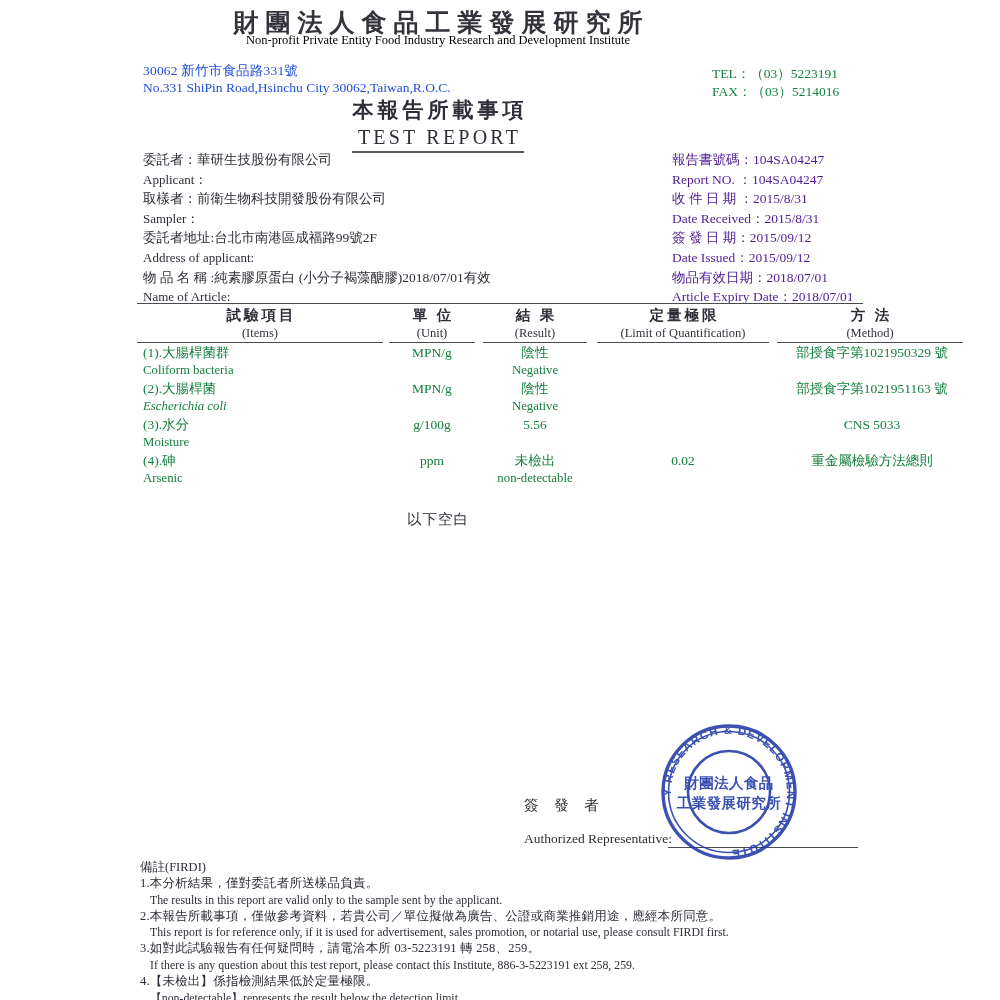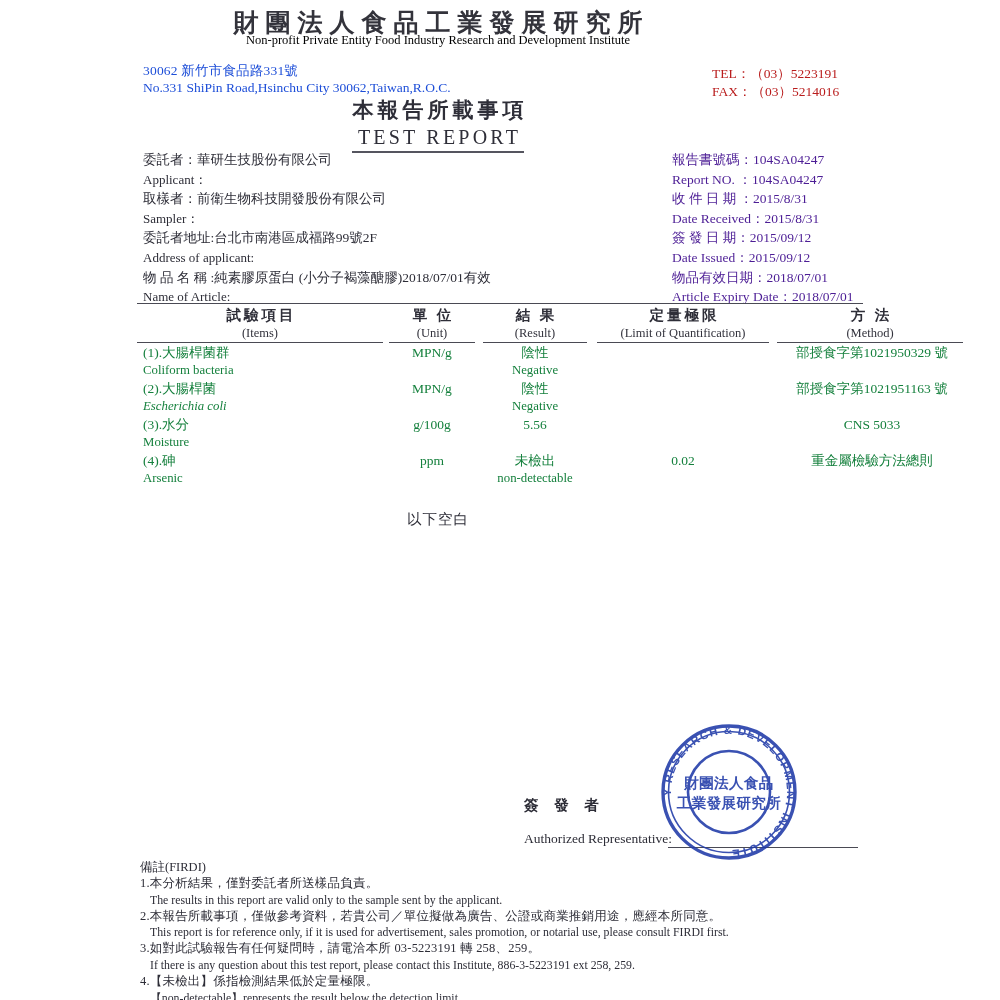--- a/index.html
+++ b/index.html
@@ -52,21 +52,21 @@
     color: #1d4ed8;
   }
   .addr .cn { letter-spacing: 0.2px; }
 
   .contact {
     position: absolute;
     left: 712px;
     top: 65px;
     font-size: 13.5px;
     line-height: 18px;
-    color: #b91c1c;
+    color: #15803d;
   }
 
   
   .title-cn {
     position: absolute;
     left: 0; right: 0;
     top: 96px;
     text-align: center;
     font-size: 21px;
     letter-spacing: 4px;
@@ -197,21 +197,20 @@
   }
 
   
   .sig-cn {
     position: absolute;
     left: 524px;
     top: 796px;
     font-size: 14.5px;
     letter-spacing: 6px;
     color: #2d2d37;
-    font-weight: bold;
   }
   .sig-en {
     position: absolute;
     left: 524px;
     top: 831px;
     font-size: 13.5px;
     color: #2d2d37;
   }
   .sig-line {
     position: absolute;

